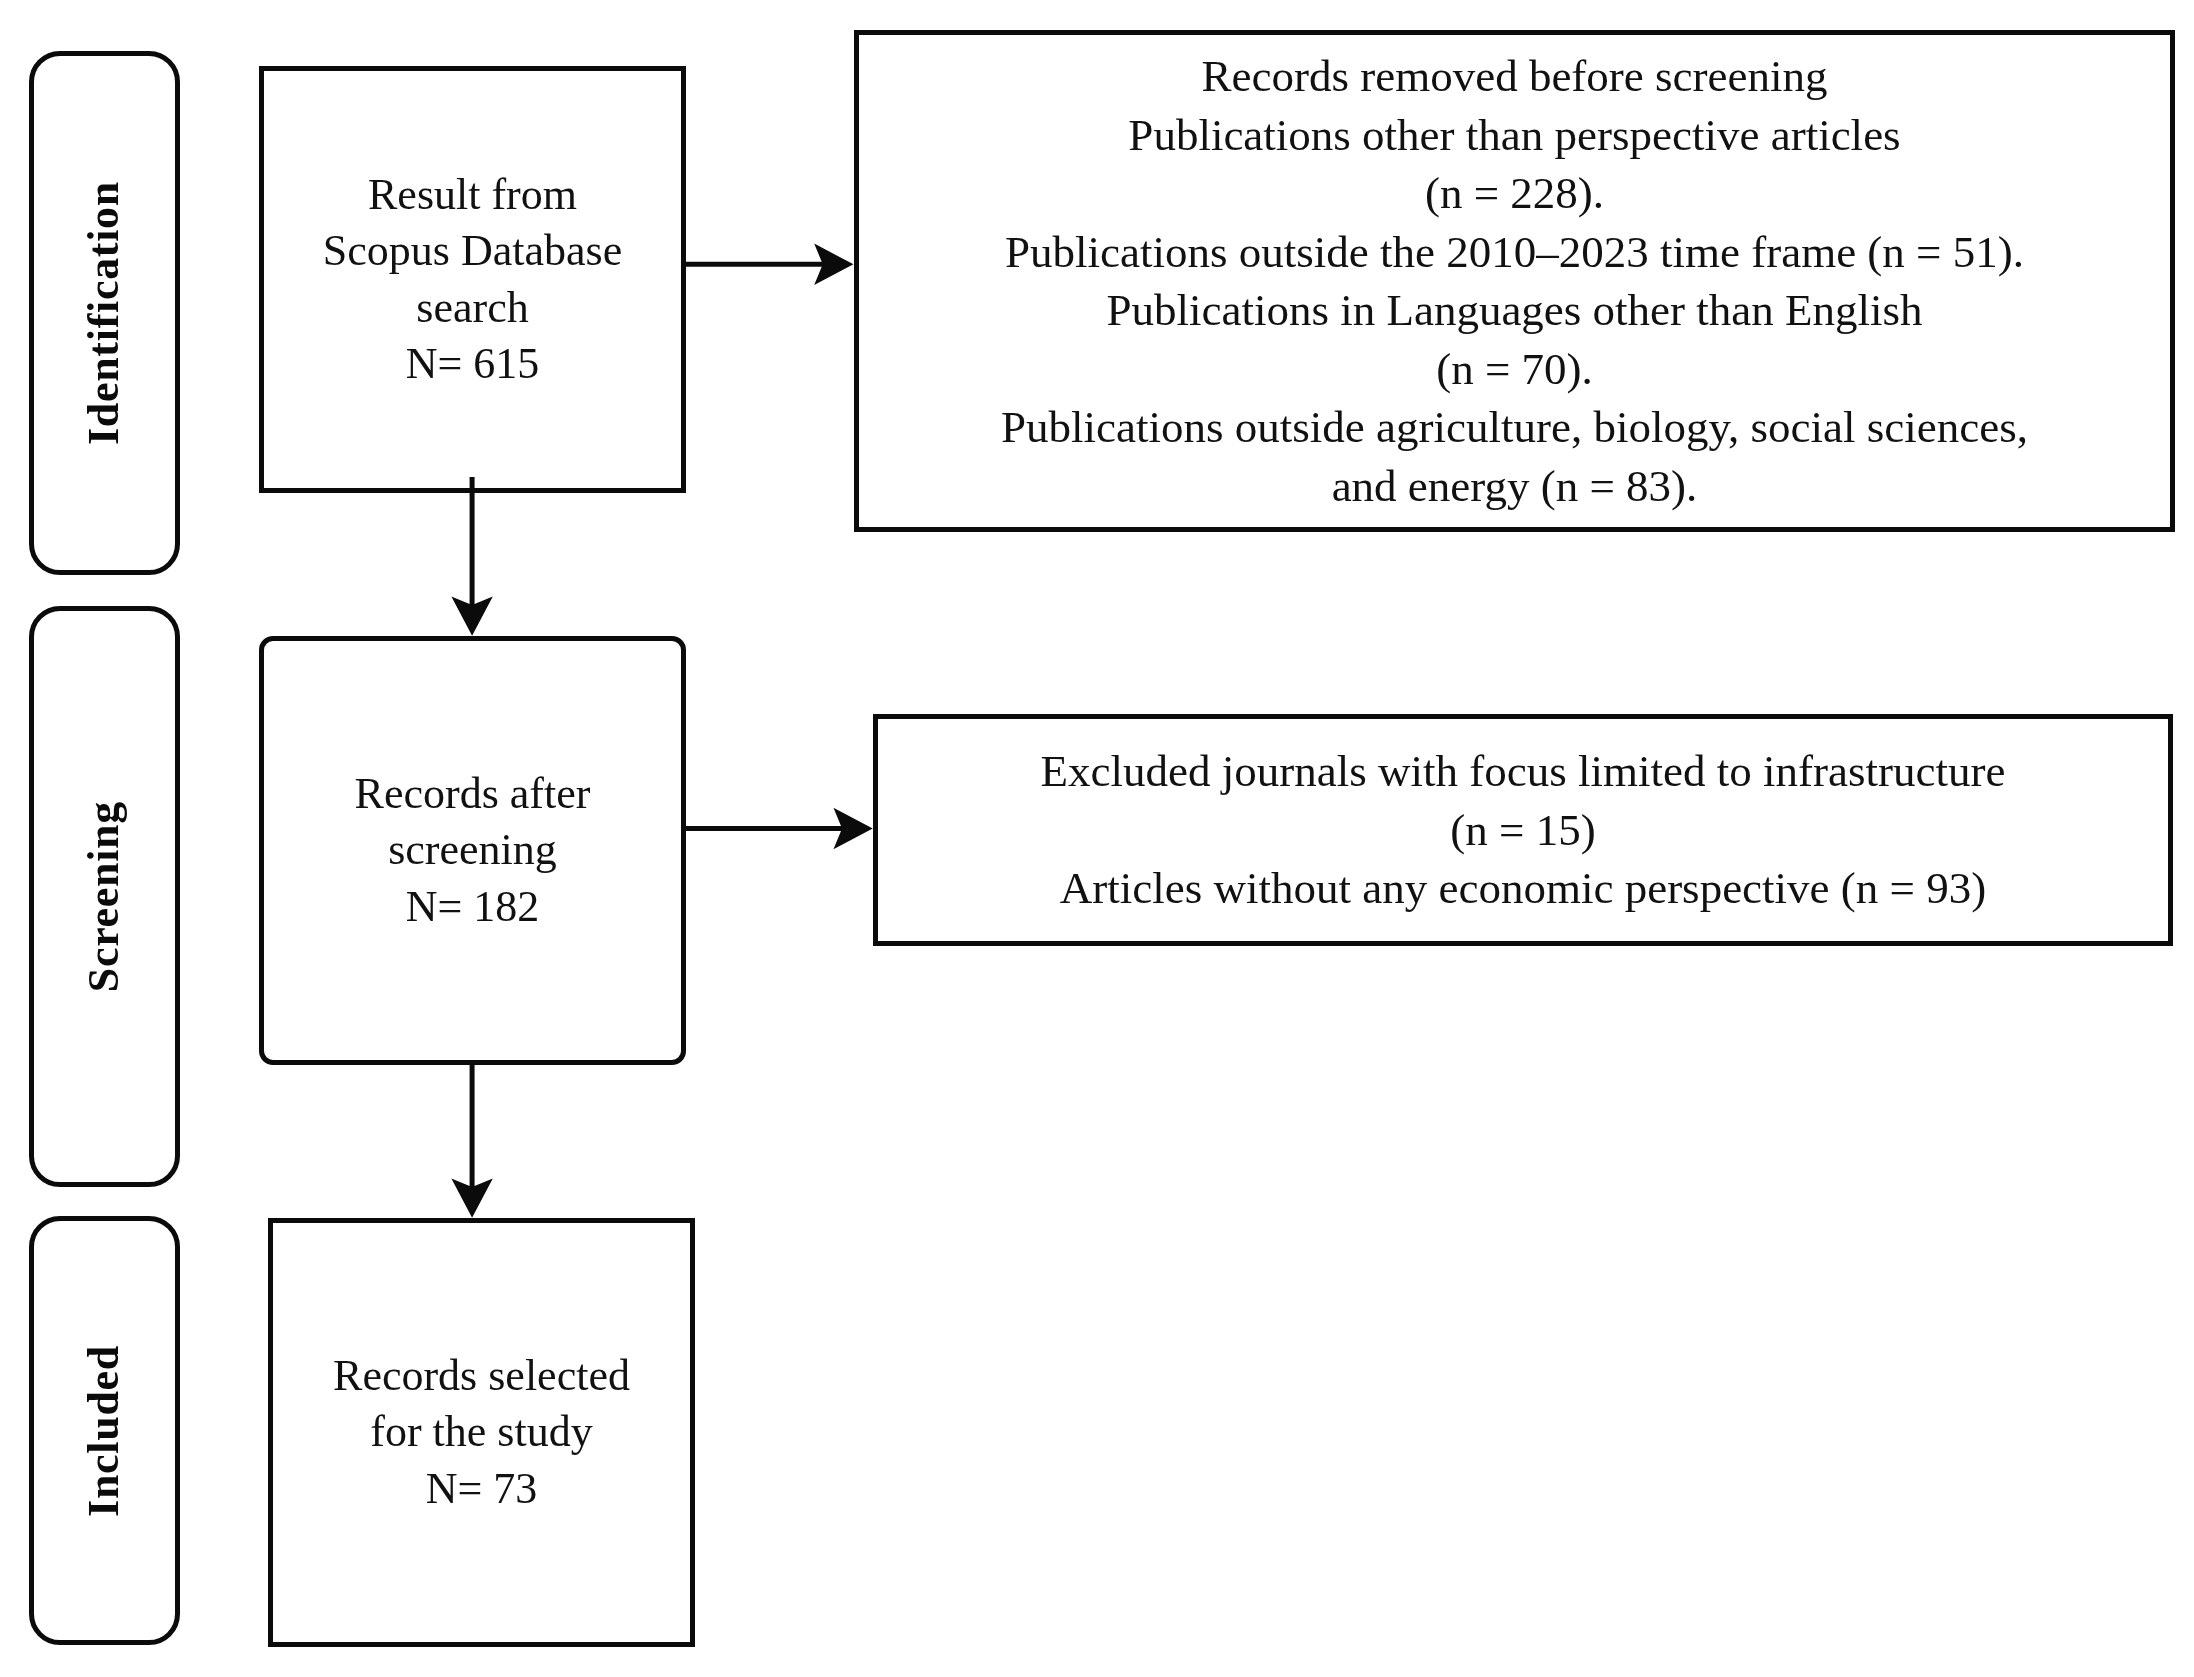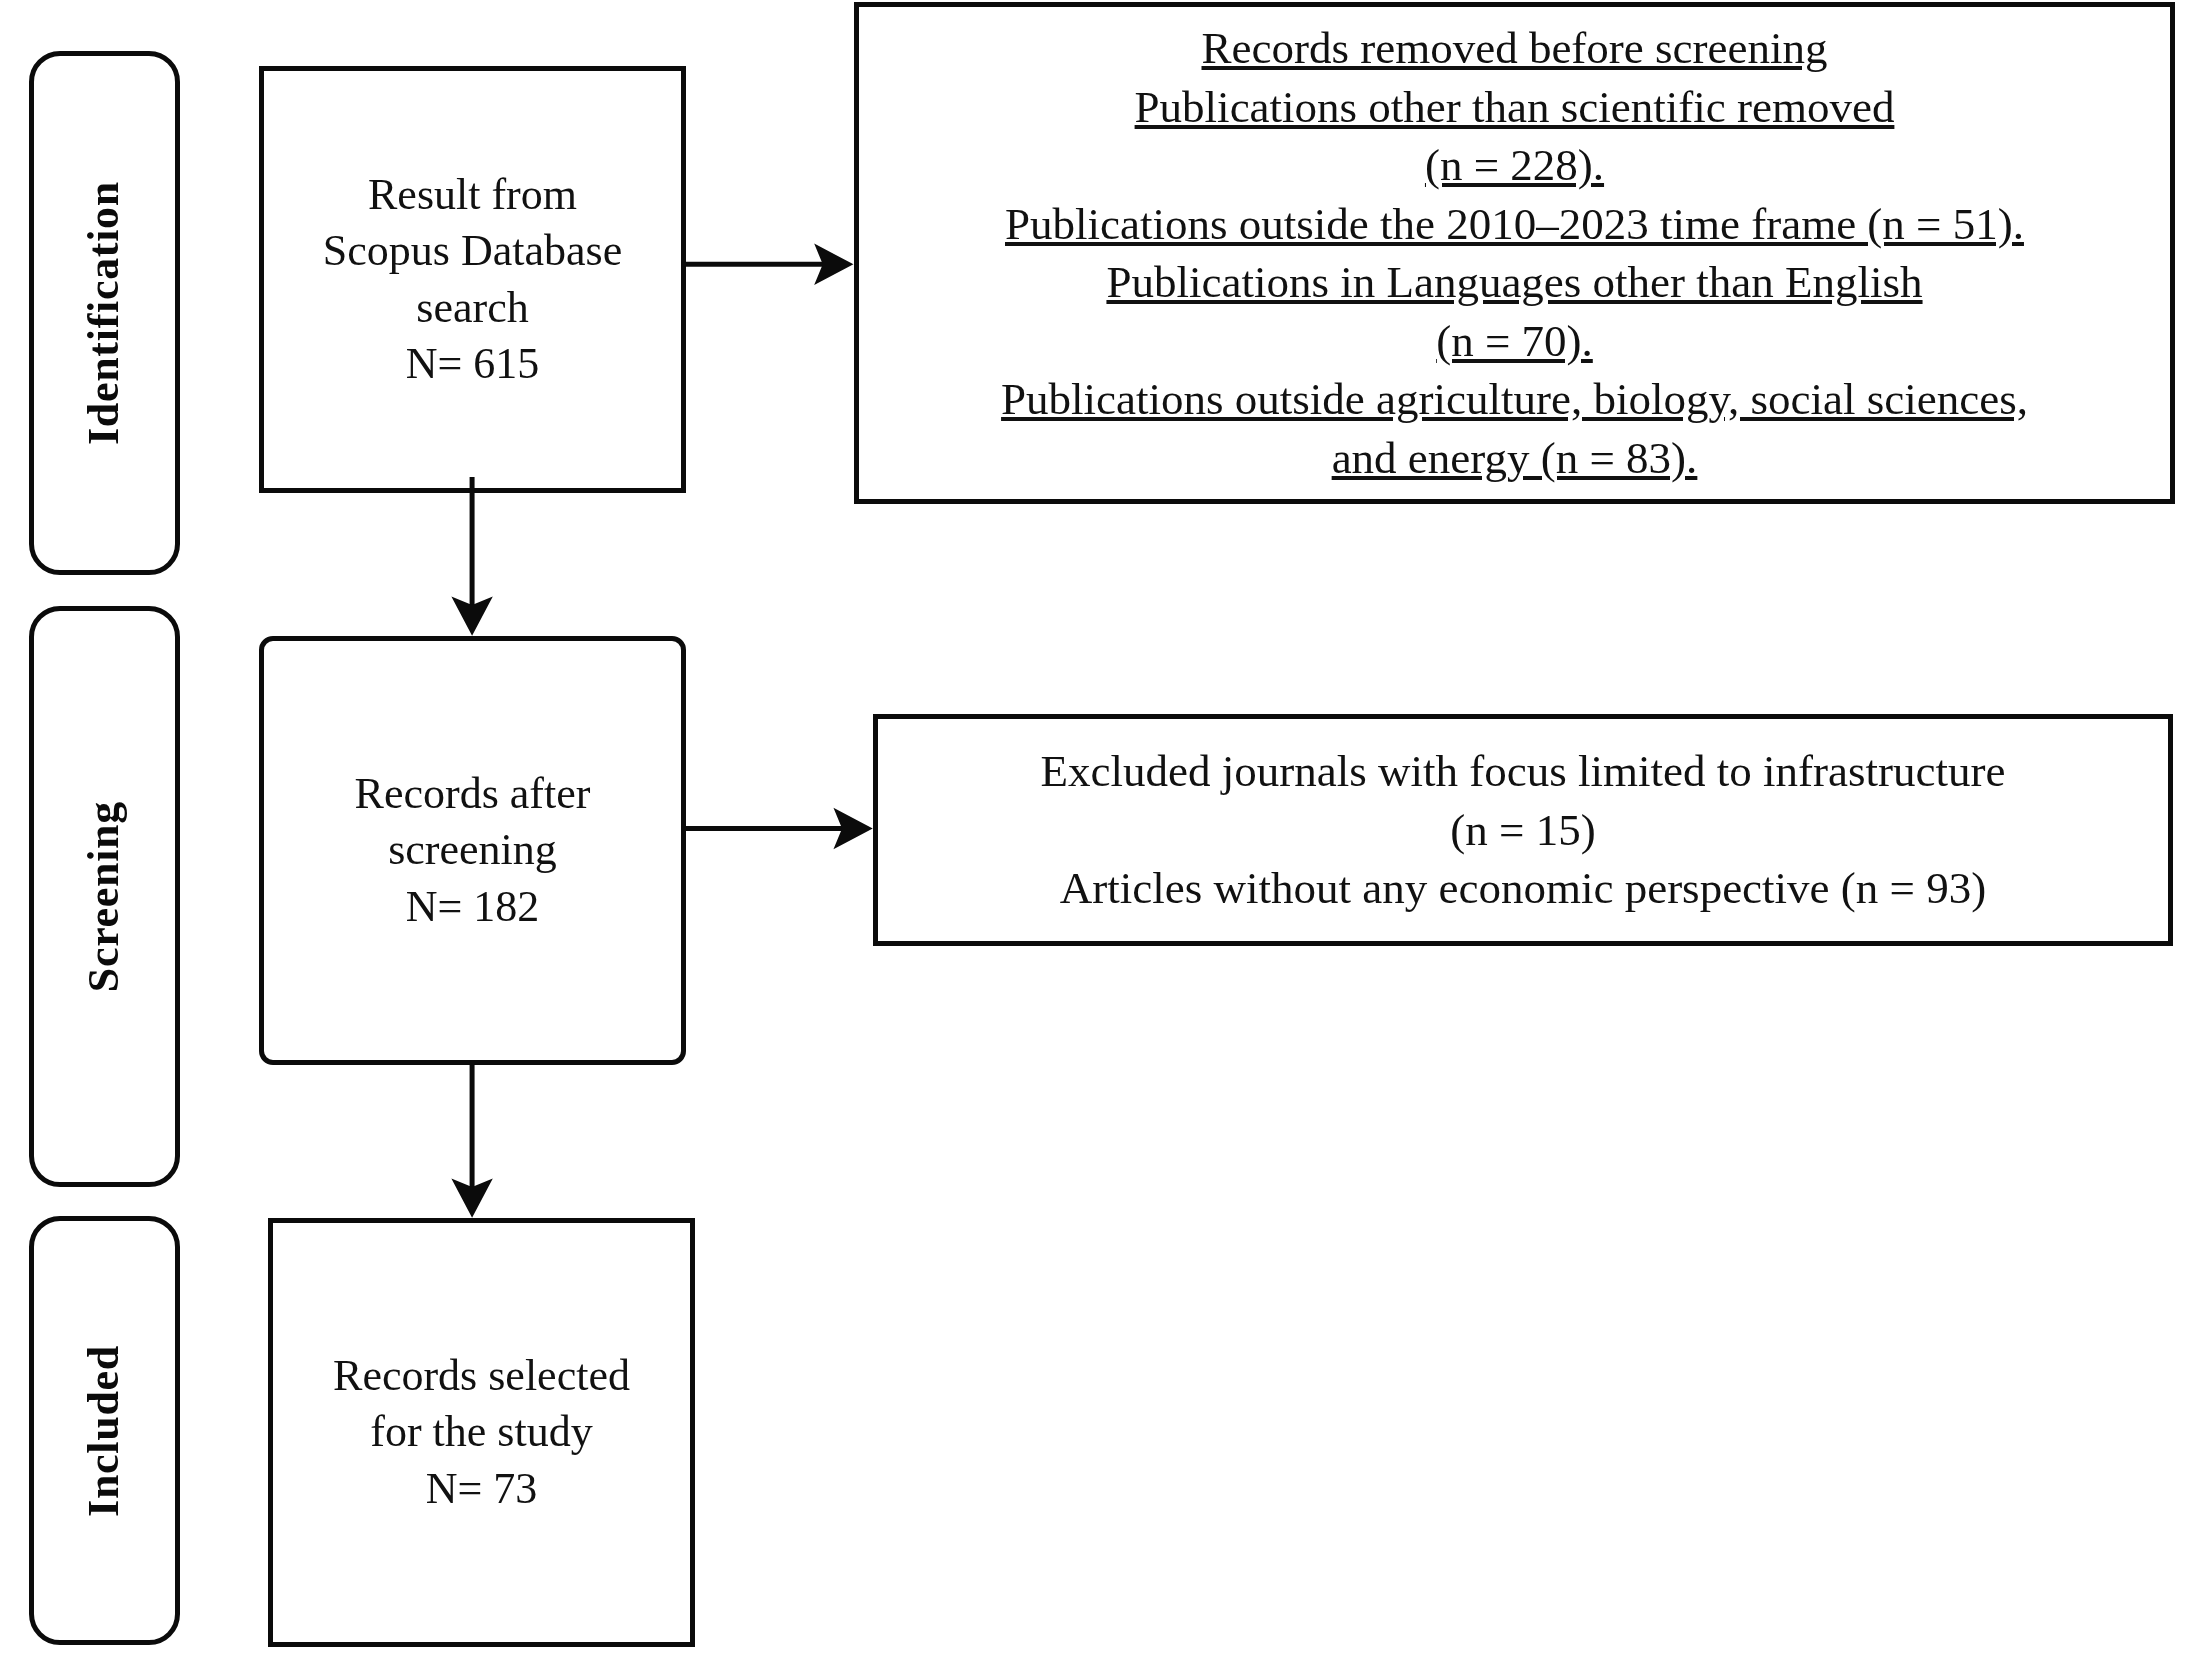--- a/index.html
+++ b/index.html
@@ -117,24 +117,24 @@
   </div>
 
   <div class="flow-box" style="left:268px; top:1218px; width:427px; height:429px;">
     <div class="btext">
       <div>Records selected</div>
       <div>for the study</div>
       <div>N= 73</div>
     </div>
   </div>
 
-  <div class="flow-box excl-box" style="left:854px; top:2px; width:1321px; height:502px;text-decoration:underline;">
+  <div class="flow-box excl-box" style="left:854px; top:30px; width:1321px; height:502px;">
     <div class="btext">
       <div>Records removed before screening</div>
-      <div>Publications other than scientific removed</div>
+      <div>Publications other than perspective articles</div>
       <div>(n = 228).</div>
       <div>Publications outside the 2010–2023 time frame (n = 51).</div>
       <div>Publications in Languages other than English</div>
       <div>(n = 70).</div>
       <div>Publications outside agriculture, biology, social sciences,</div>
       <div>and energy (n = 83).</div>
     </div>
   </div>
 
   <div class="flow-box excl-box" style="left:873px; top:714px; width:1300px; height:232px;">

